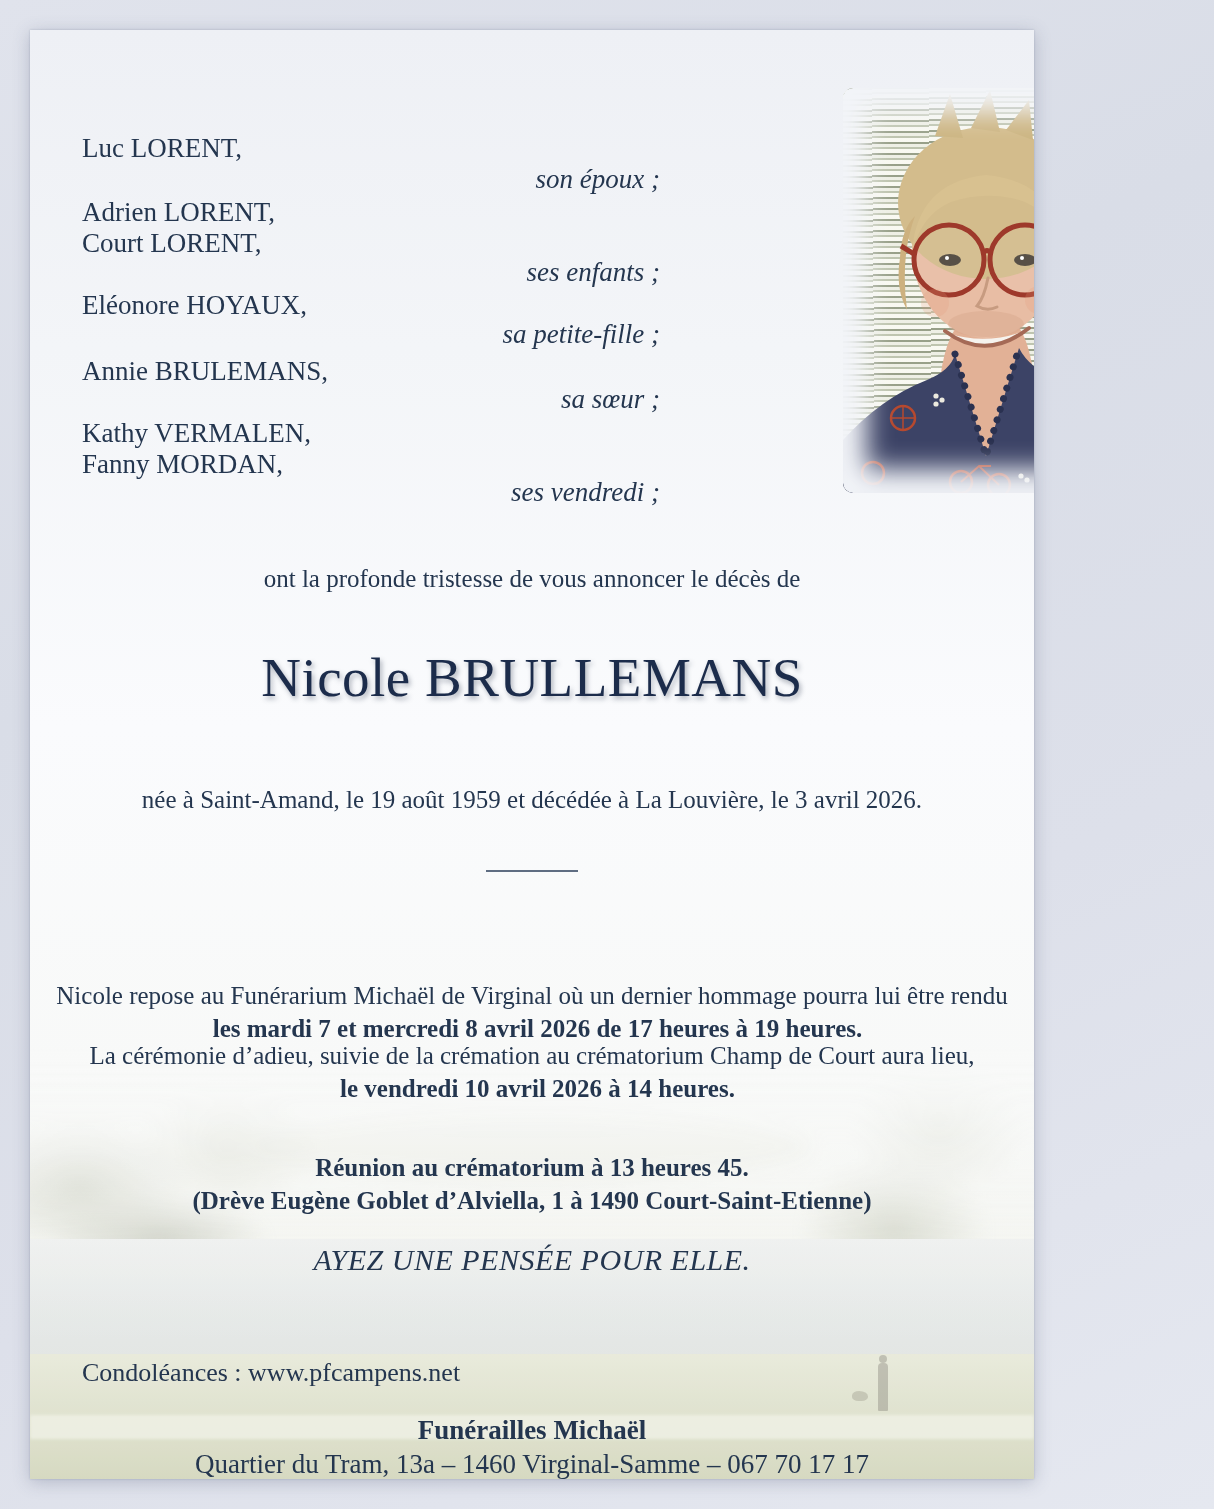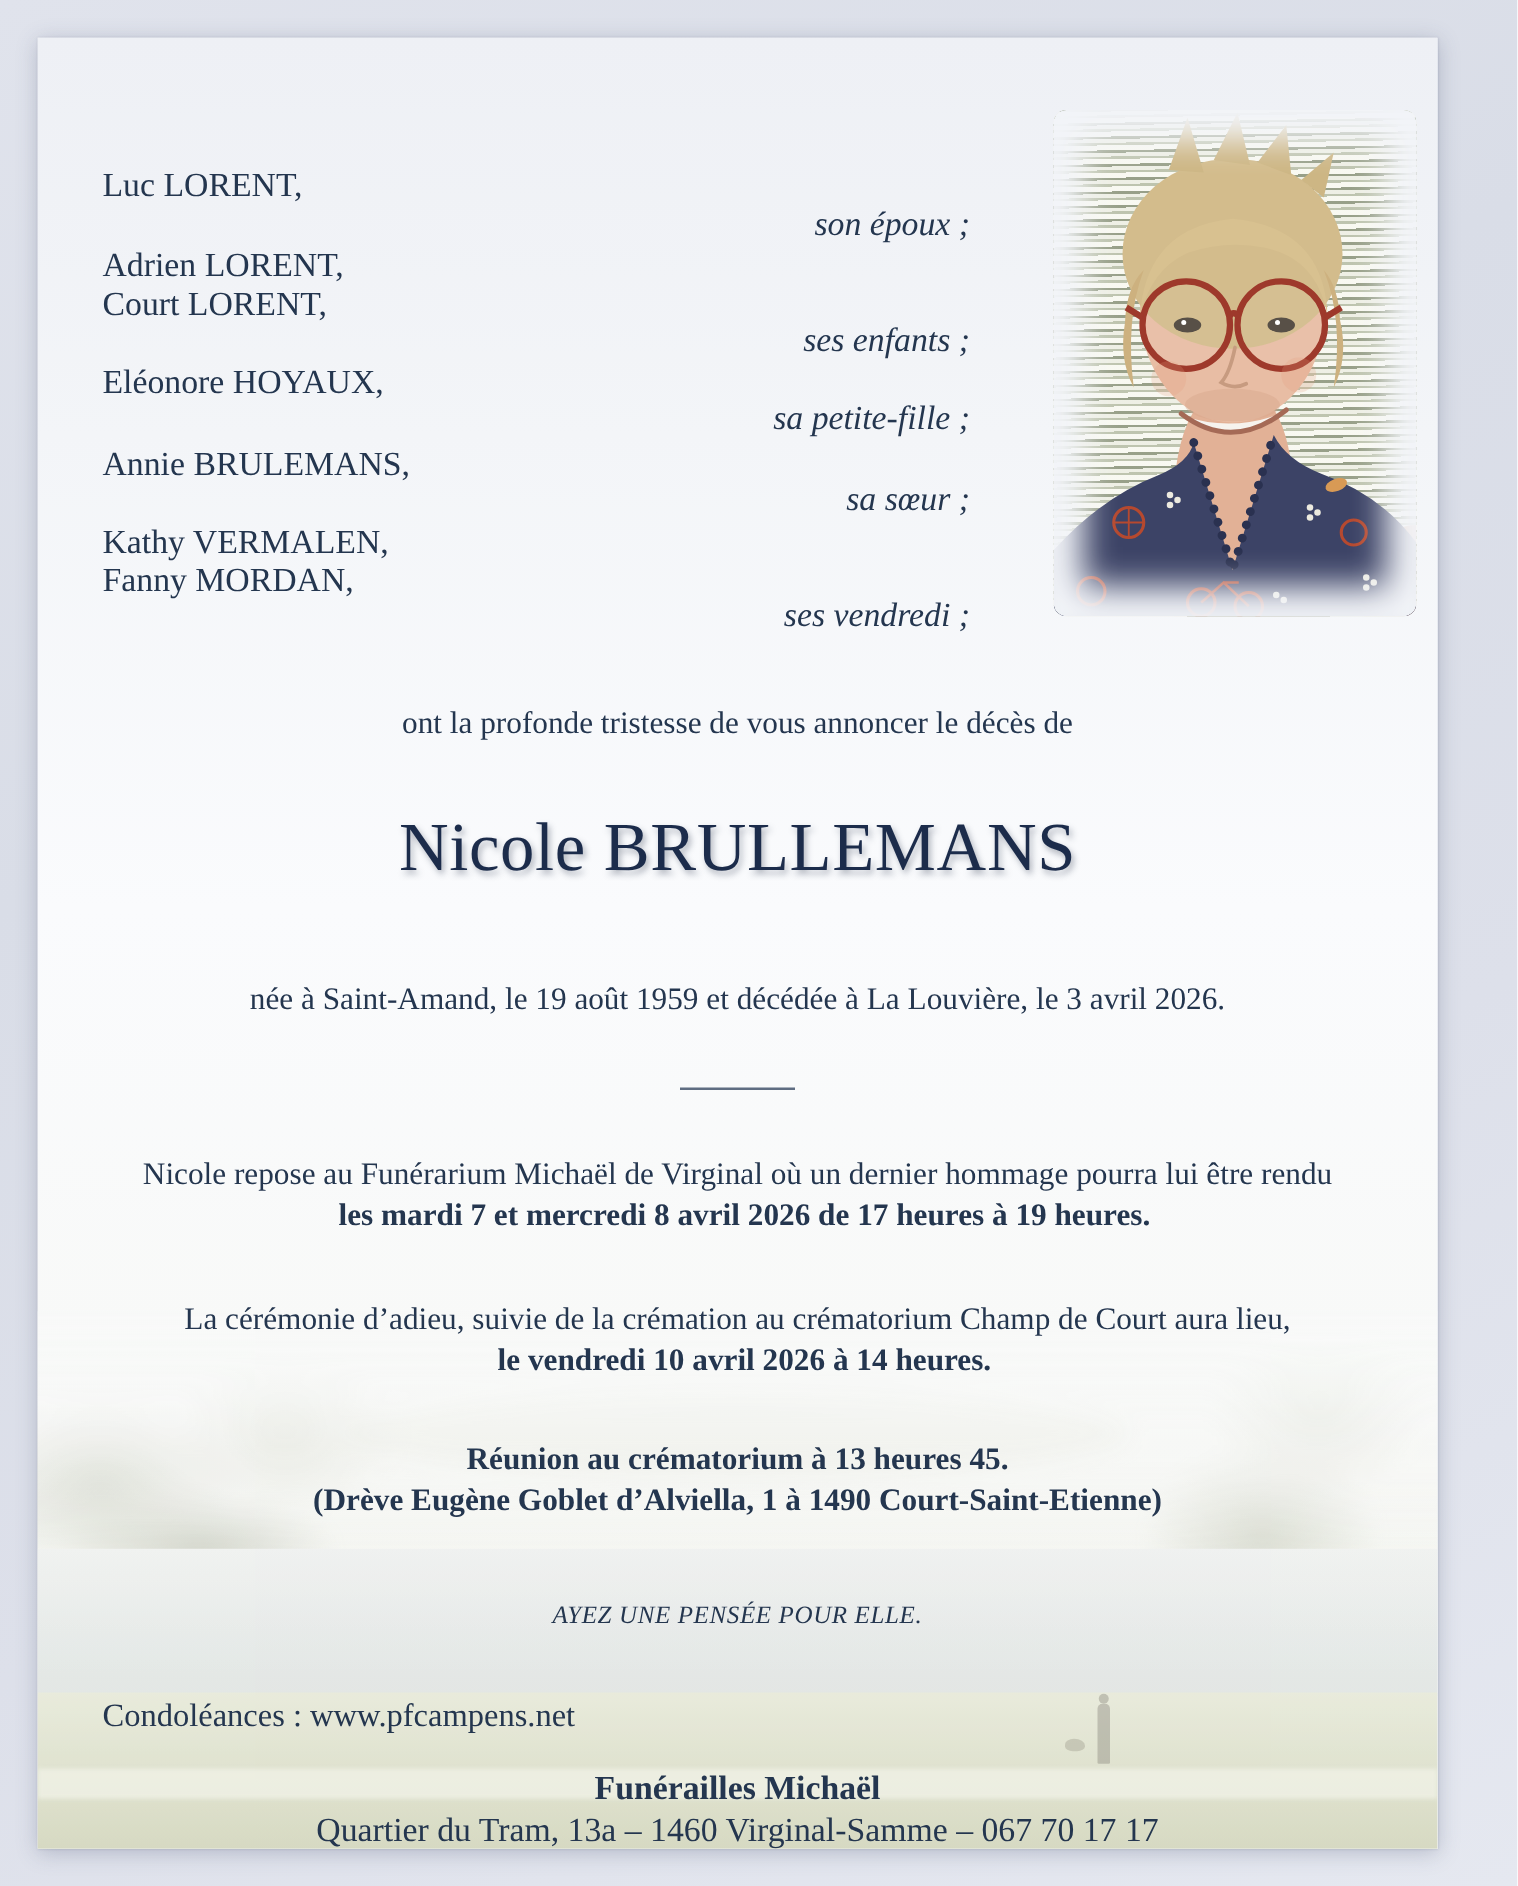--- a/index.html
+++ b/index.html
@@ -4,21 +4,21 @@
 <style>
   * { margin:0; padding:0; box-sizing:border-box; }
   body { width:1214px; height:1509px; font-family:"Liberation Serif", serif; }
 
   .page {
     position:relative; width:1214px; height:1509px; overflow:hidden;
     background:linear-gradient(155deg,#e0e3ec 0%,#d9dde7 35%,#dde0ea 65%,#e5e8f0 100%);
   }
 
   .card {
-    position:absolute; left:30px; top:30px; width:1120px; height:1449px;
+    position:absolute; left:30px; top:30px; width:1004px; height:1449px;
     background:linear-gradient(180deg,#eef0f5 0%,#f3f5f8 22%,#fafbfd 48%,#f8f9f8 72%,#f5f6f2 100%);
     box-shadow:0 3px 16px rgba(70,80,110,0.28), 0 0 2px rgba(70,80,110,0.25);
     overflow:hidden;
   }
 
   
   .watermark { position:absolute; left:0; right:0; bottom:0; height:430px; opacity:.8; }
   .wm-sky { position:absolute; inset:0; background:linear-gradient(180deg,rgba(251,251,250,0) 0%,#f2f3ed 45%,#eef0e8 100%); }
   .wm-far-trees { position:absolute; left:22%; right:22%; top:66px; height:64px; background:#d6d8c6; border-radius:50%; filter:blur(9px); opacity:.55; }
   .wm-trees-left { position:absolute; left:-50px; top:14px; width:400px; height:220px; filter:blur(7px); opacity:.6;
@@ -60,25 +60,25 @@
   .name-line { left:52px; }
   .relation-line { right:374px; font-style:italic; text-align:right; }
 
   .centered { left:0; width:100%; text-align:center; white-space:normal; }
   .announce { top:533px; font-size:25px; }
   .deceased-title { top:618px; font-size:55px; line-height:60px; font-weight:normal; color:#1c2c4b;
     text-shadow:2px 3px 5px rgba(35,45,70,.35); letter-spacing:.5px; }
   .dates { top:754px; font-size:25px; }
   .rule { position:absolute; top:840px; left:50%; transform:translateX(-50%); width:92px; height:2px; background:#5f6d82; }
   .para { font-size:25px; line-height:33px; }
-  .repose { top:893px; }
+  .repose { top:949px; }
   .ceremony { top:1009px; }
   .meeting { top:1121px; font-weight:bold; }
   .bold { font-weight:bold;margin-left:11px; }
-  .thought { top:1247px; font-size:20px; font-style:italic; letter-spacing:.5px; }
+  .thought { top:1214px; font-size:30px; font-style:italic; letter-spacing:.5px; }
   .condolences { left:52px; top:1327px; font-size:26px; }
   .condolences .url { text-decoration:none; color:#24364f; }
   .funeral-name { top:1385px; font-size:27px; font-weight:bold; }
   .funeral-address { top:1419px; font-size:27px; }
 </style>
 </head>
 <body>
 
 <div class="page">
   <div class="card">

